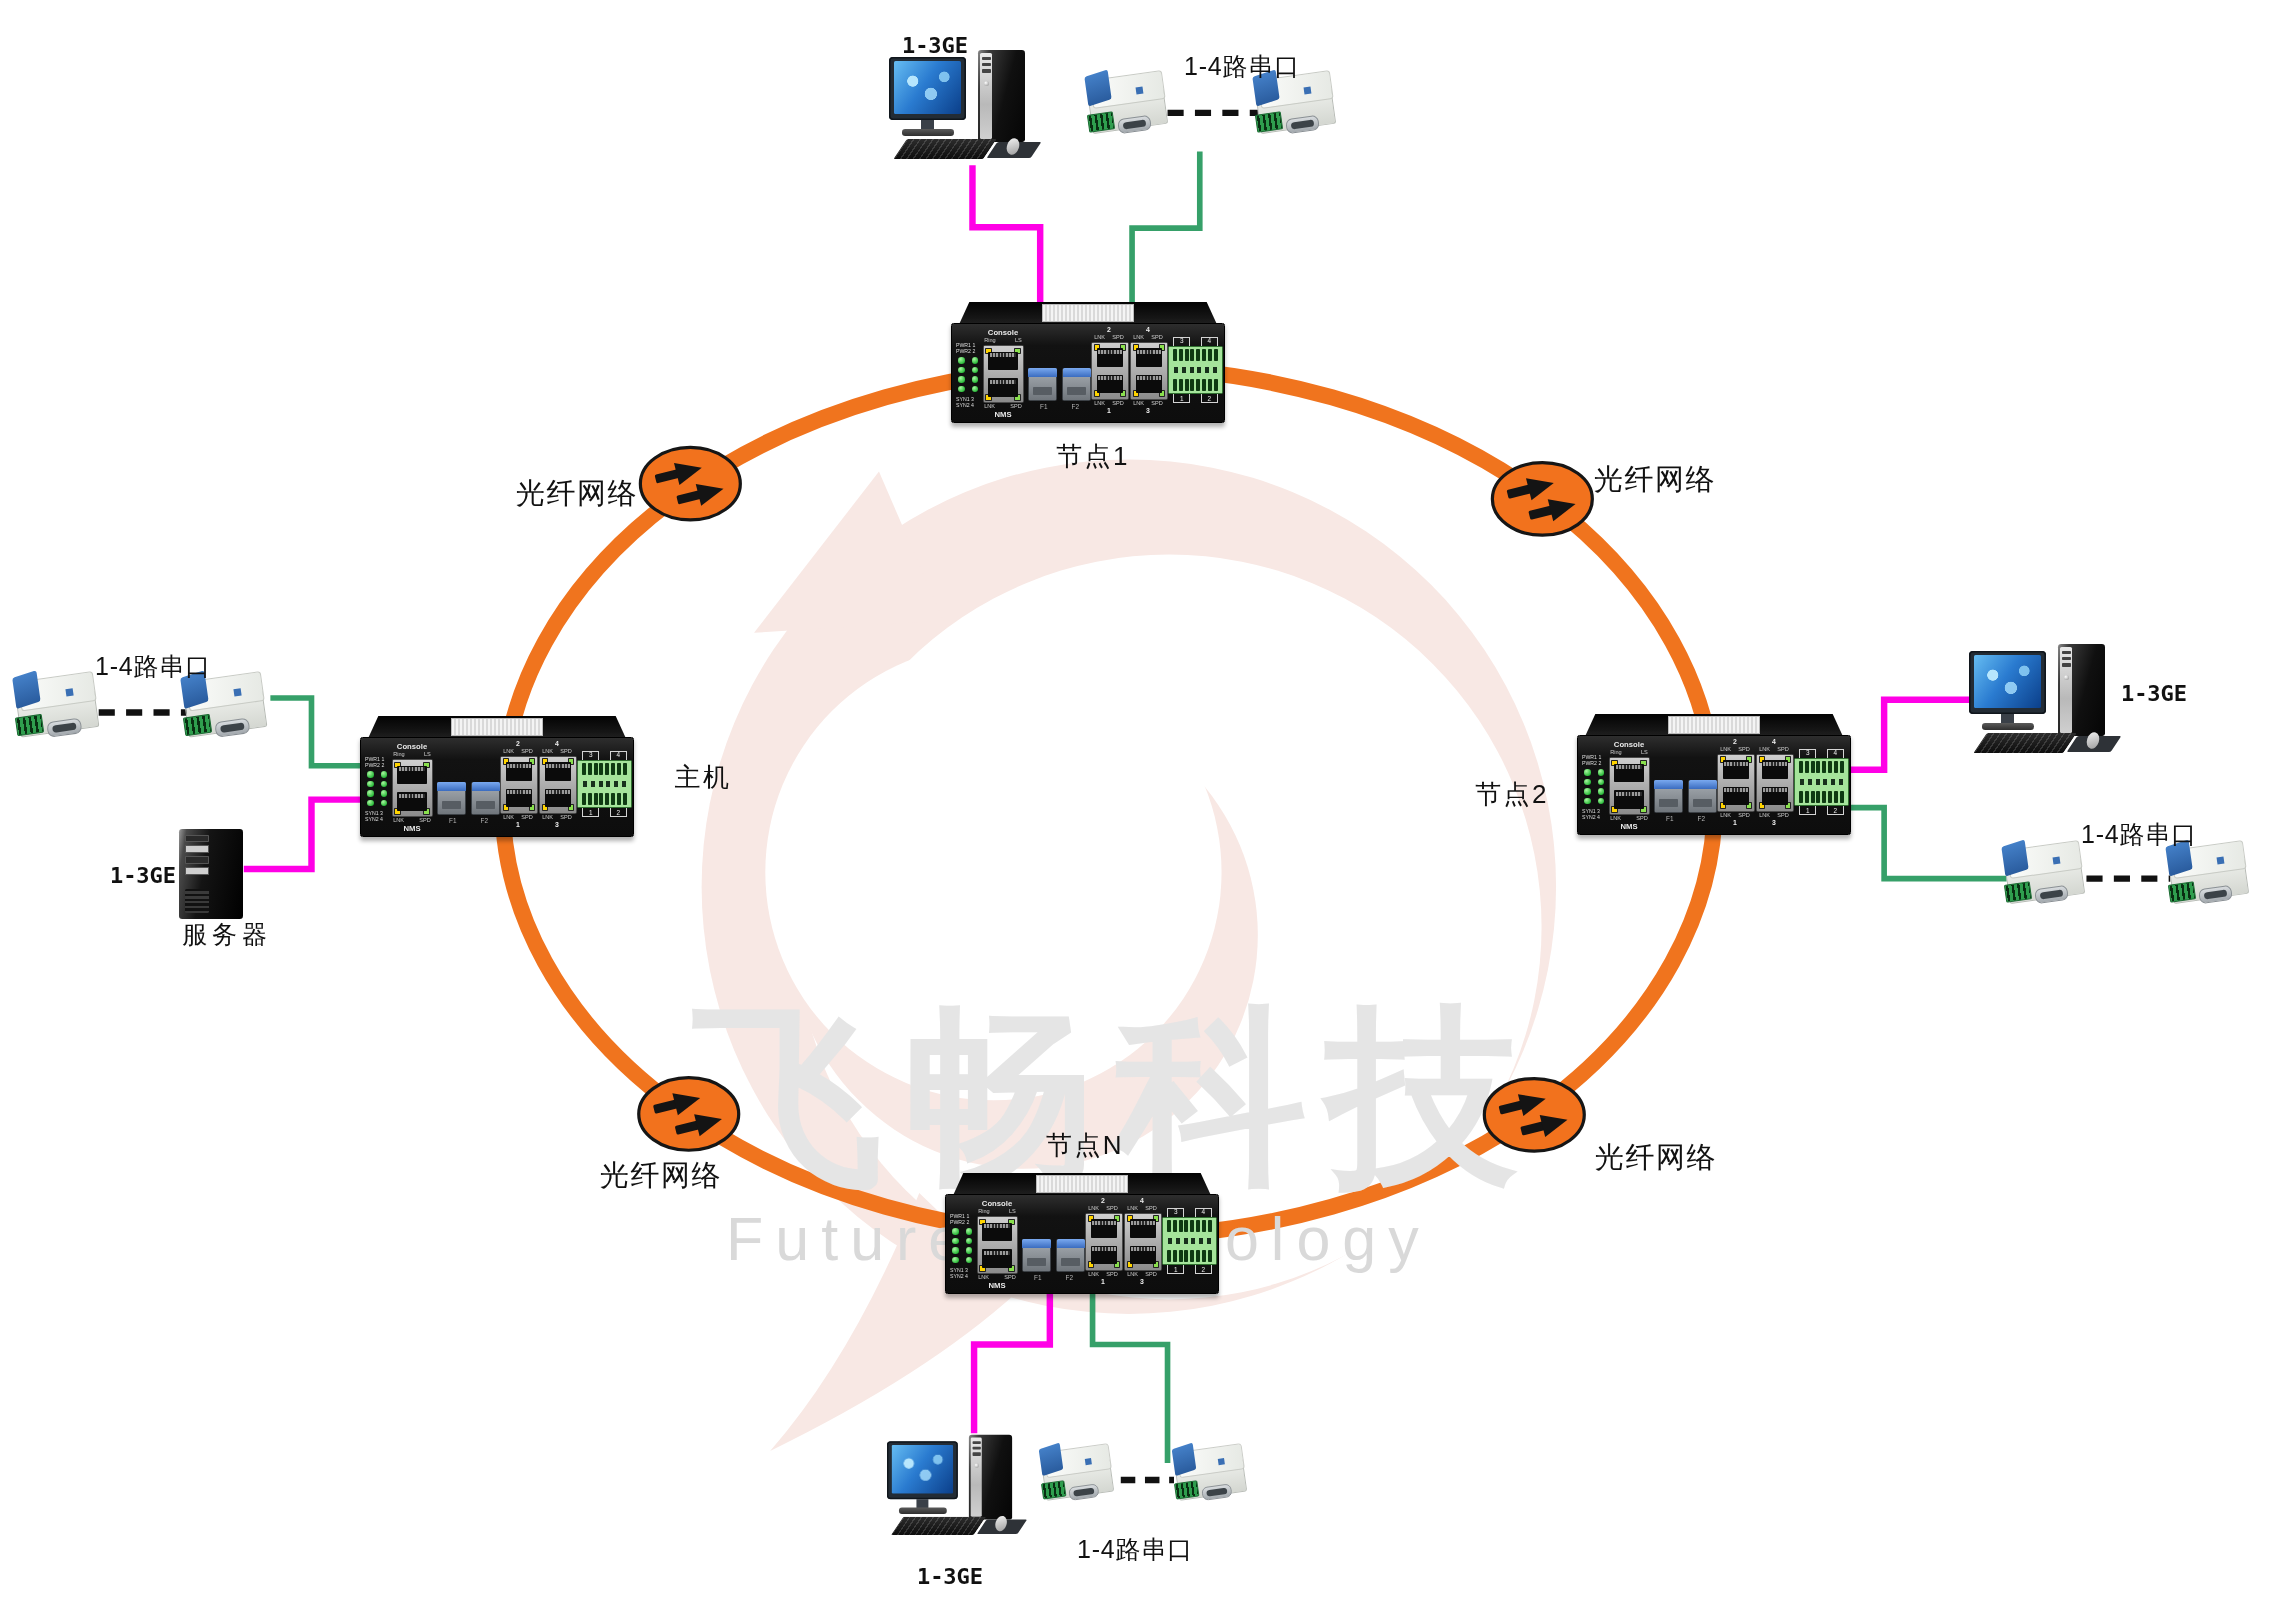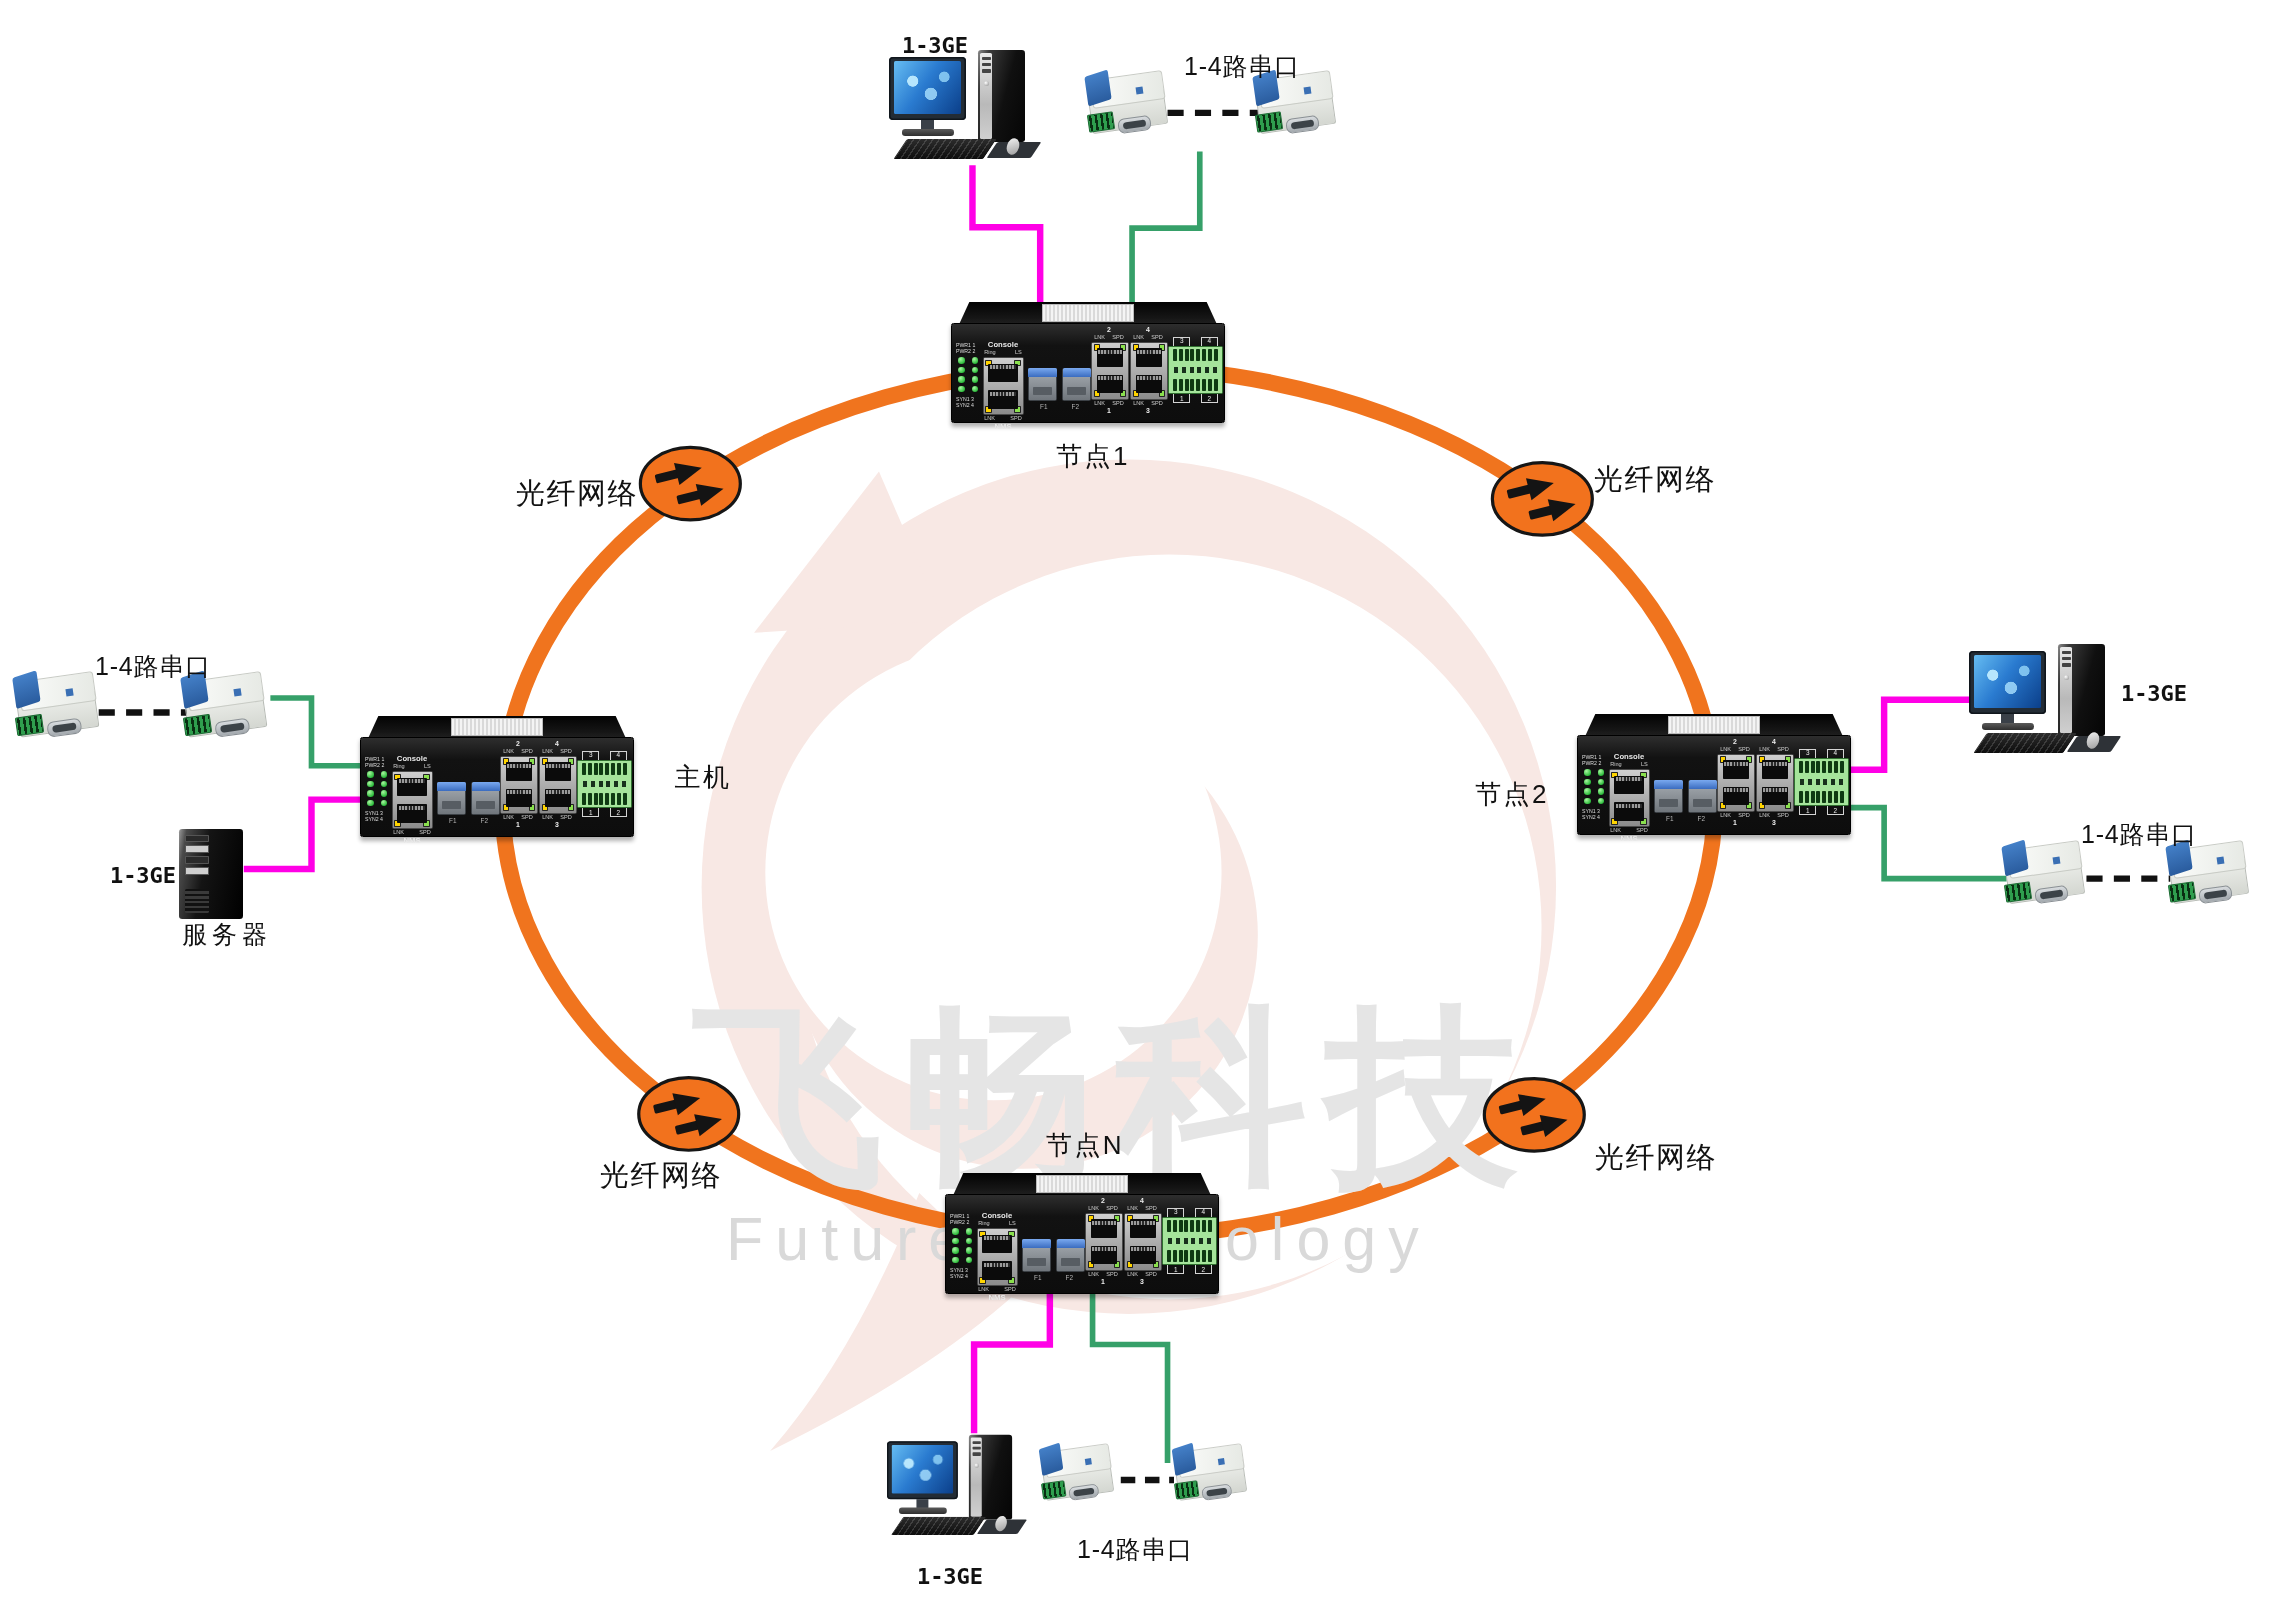--- a/index.html
+++ b/index.html
@@ -32,21 +32,21 @@
           background:repeating-linear-gradient(90deg,#f4f4f4 0 2.4px,#d9d9d9 2.4px 4px);
           border:0.8px solid #bbb;}
   .sw-front{position:absolute;left:0;right:0;top:21px;height:98px;
           background:linear-gradient(180deg,#2e2e2e 0,#121212 22%,#0d0d0d 100%);
           border:0.8px solid #000;border-radius:2.4px;box-shadow:0 3.2px 4px rgba(0,0,0,.3);}
   .sw-led{position:absolute;left:1.6px;top:18px;width:29px;}
   .sw-led .t{font-size:5.2px;line-height:6px;color:#ddd;padding-left:2.4px;white-space:nowrap;}
   .sw-led .grid{display:grid;grid-template-columns:6.4px 6.4px;gap:3.2px 7.3px;padding:3.2px 0 3.2px 4.8px;}
   .led{width:6.4px;height:6.4px;border-radius:50%;
        background:radial-gradient(circle at 35% 30%,#a9f7a0,#2dbb3c 70%,#157a22);}
-  .sw-console{position:absolute;left:29px;top:16px;width:44px;text-align:center;color:#eee;}
+  .sw-console{position:absolute;left:29px;top:4px;width:44px;text-align:center;color:#eee;}
   .hdr{font-size:7.7px;font-weight:bold;color:#e9e9e9;}
   .row{display:flex;justify-content:space-between;font-size:5.6px;color:#ccc;padding:0 3.2px;line-height:7.3px;}
   .rj45{position:relative;margin:0.8px auto 0;background:linear-gradient(#cfcfcf,#8b8b8b);
         border:0.8px solid #4a4a4a;border-radius:1.6px;}
   .rj45.cns{width:39px;height:56px;}
   .rj45.pcol{width:36px;height:56px;}
   .rj45 .p{position:absolute;left:4.8px;right:4.8px;height:18.5px;background:#0b0b0b;border-radius:0.8px;}
   .rj45 .p::before{content:"";position:absolute;left:1.6px;right:1.6px;top:1.6px;height:4px;
         background:repeating-linear-gradient(90deg,#9a9a9a 0 1.6px,#2a2a2a 1.6px 3.2px);}
   .p.top{top:5.6px}.p.bot{bottom:5.6px}

